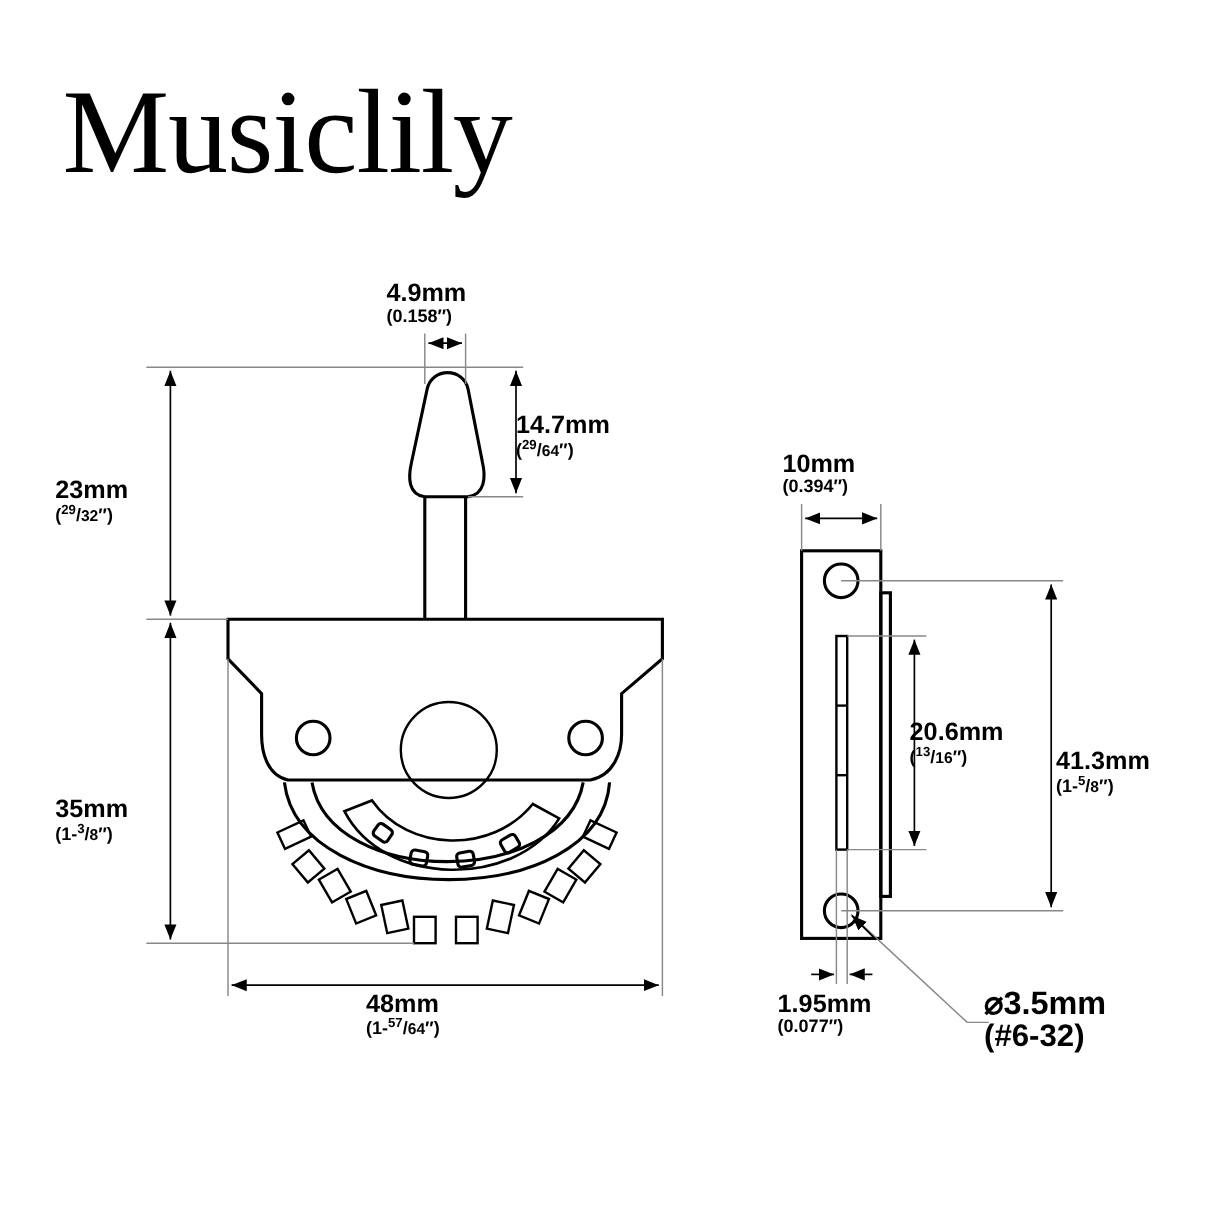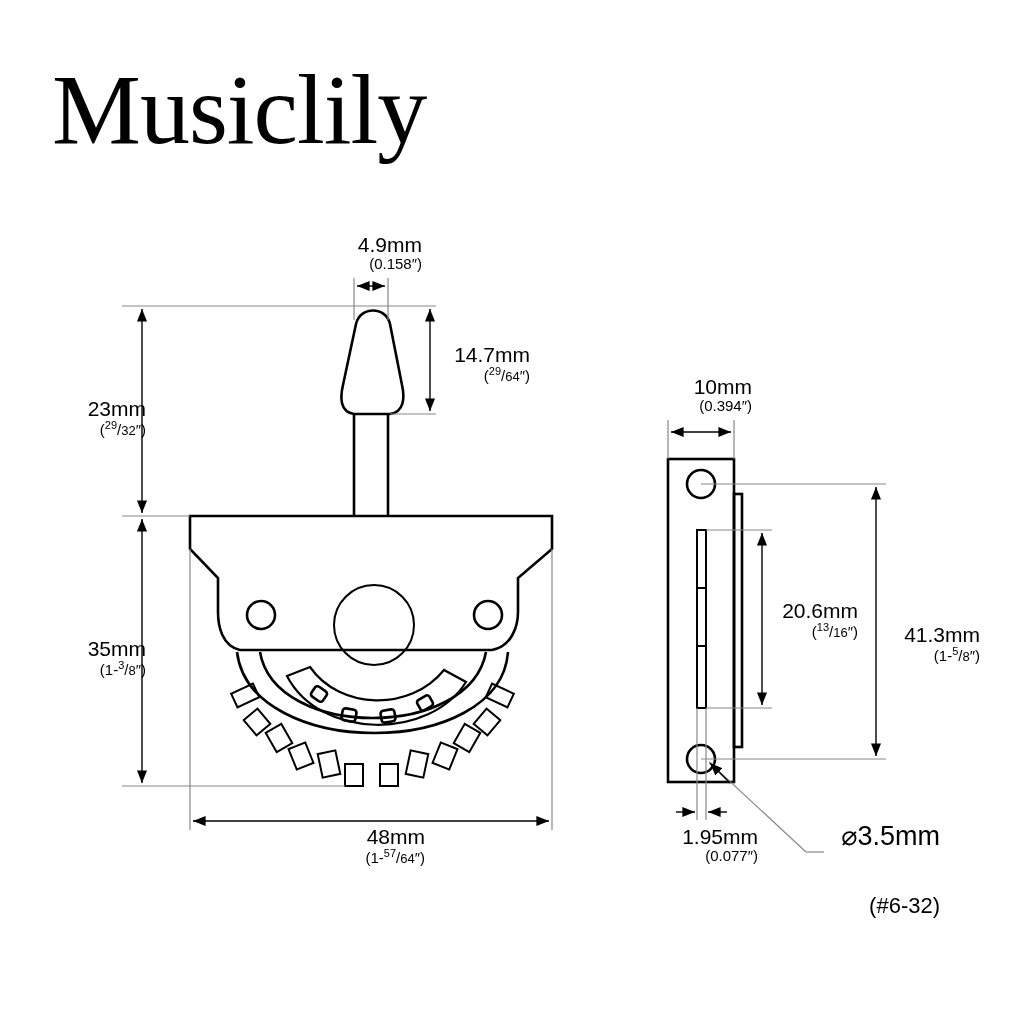--- a/index.html
+++ b/index.html
@@ -1,25 +1,25 @@
 <!DOCTYPE html>
 <html><head>
   <meta charset="utf-8">
   <style>
     html, body { margin: 0; padding: 0; background: #ffffff; }
     body { width: 1024px; height: 1024px; position: relative; overflow: hidden; font-family: "Liberation Sans", sans-serif; color: #000; }
     .brand { position: absolute; left: 52px; top: 60px; font-size: 100px; font-weight: 400; letter-spacing: -1px; line-height: 1; font-family: Liberation Serif, serif; }
     svg.drawing { position: absolute; left: 0; top: 0; }
-    .lbl { position: absolute; text-align: right; font-weight: 400; line-height: 1.05; }
+    .lbl { position: absolute; text-align: left; font-weight: 700; line-height: 1.05; }
     .lbl .mm { font-size: 21px; display: block; }
     .lbl .in { font-size: 15px; display: block; }
     .lbl sup { font-size: 11px; vertical-align: 6px; }
     .lbl sub { font-size: 13px; vertical-align: 0; }
     .lbl.big .mm { font-size: 27px; }
-    .lbl.big .in { font-size: 22px; margin-top: 44px; }
+    .lbl.big .in { font-size: 26px; }
   </style>
 </head>
 <body>
 
 <div class="brand">Musiclily</div>
 
 <svg class="drawing" width="1024" height="1024" viewBox="0 0 1024 1024">
   <defs>
     <marker id="arr" viewBox="0 0 10 10" refX="10" refY="5" markerWidth="9" markerHeight="9" orient="auto-start-reverse">
       <path d="M0,1 L10,5 L0,9 z" fill="#000"></path>
@@ -118,21 +118,21 @@
 <div class="lbl" style="left:430px; top:344px; width:100px;">
   <span class="mm">14.7mm</span>
   <span class="in"><span>(</span><sup>29</sup>/<sub>64</sub><span>″)</span></span>
 </div>
 
 <div class="lbl" style="left:46px; top:398px; width:100px;">
   <span class="mm">23mm</span>
   <span class="in"><span>(</span><sup>29</sup>/<sub>32</sub><span>″)</span></span>
 </div>
 
-<div class="lbl" style="left:46px; top:638px; width:100px;">
+<div class="lbl" style="left:46px; top:664px; width:100px;">
   <span class="mm">35mm</span>
   <span class="in"><span>(1-</span><sup>3</sup>/<sub>8</sub><span>″)</span></span>
 </div>
 
 <div class="lbl" style="left:305px; top:826px; width:120px;">
   <span class="mm">48mm</span>
   <span class="in"><span>(1-</span><sup>57</sup>/<sub>64</sub><span>″)</span></span>
 </div>
 
 <div class="lbl" style="left:652px; top:376px; width:100px;">

